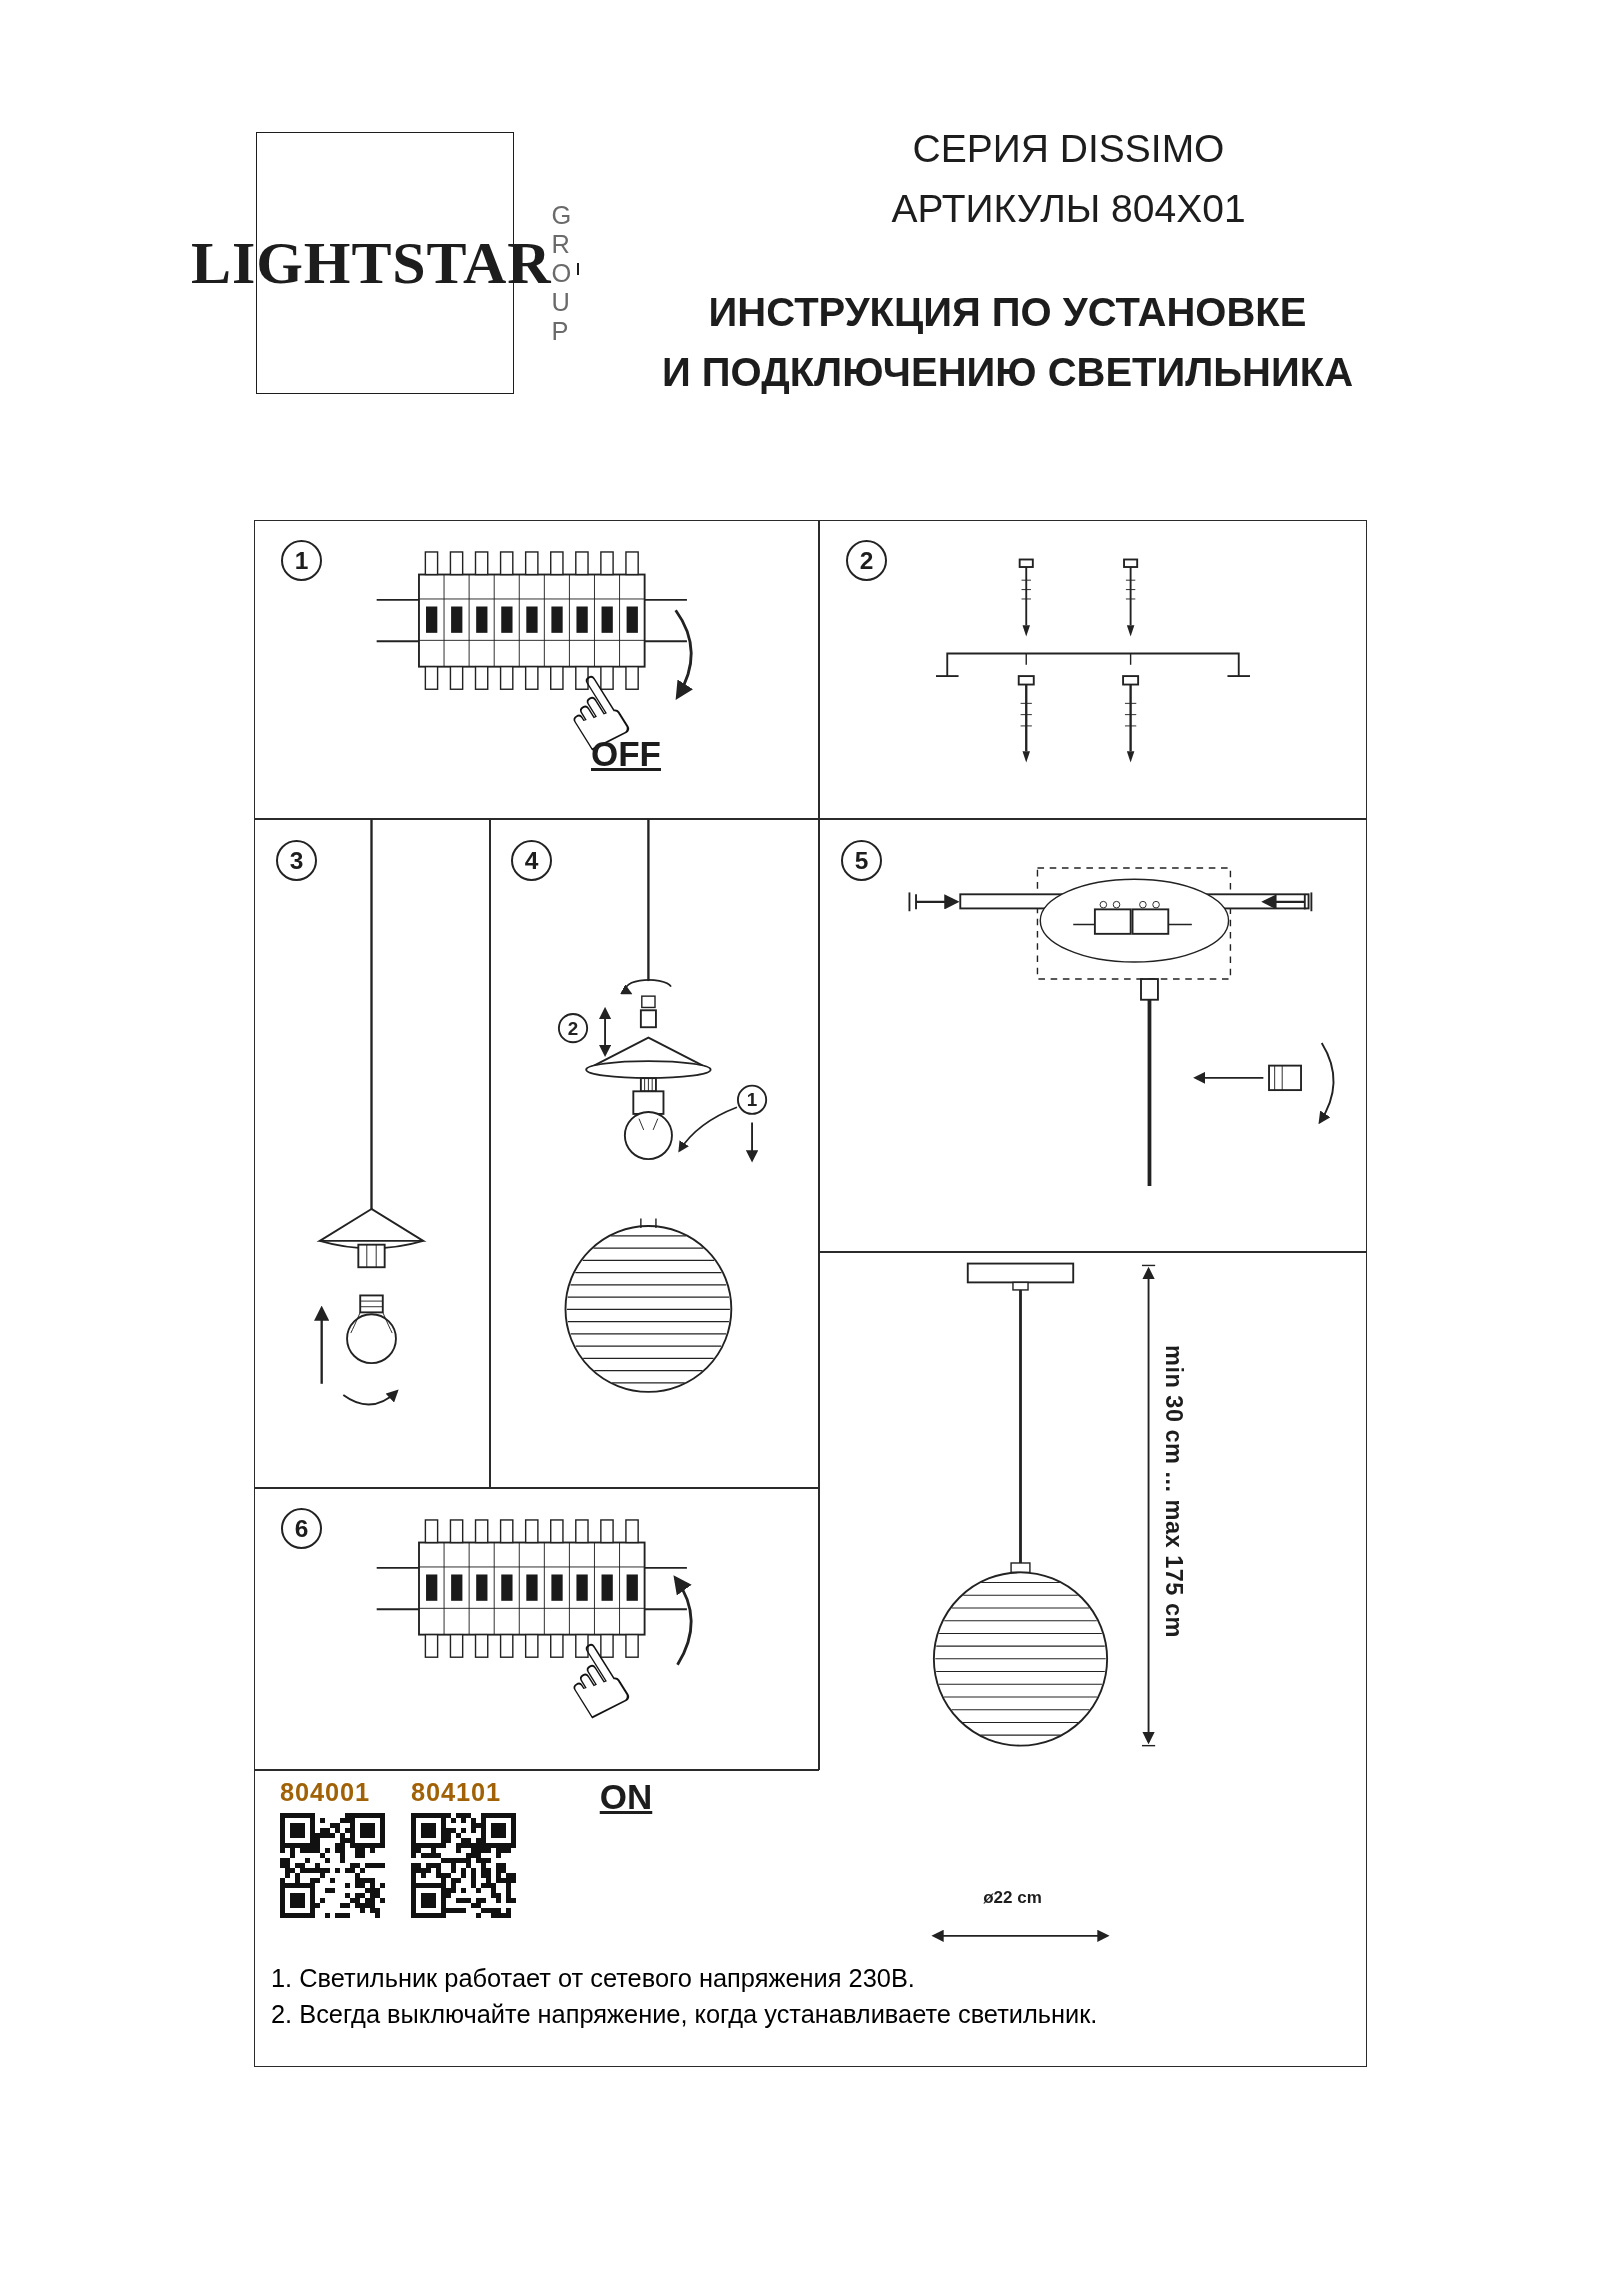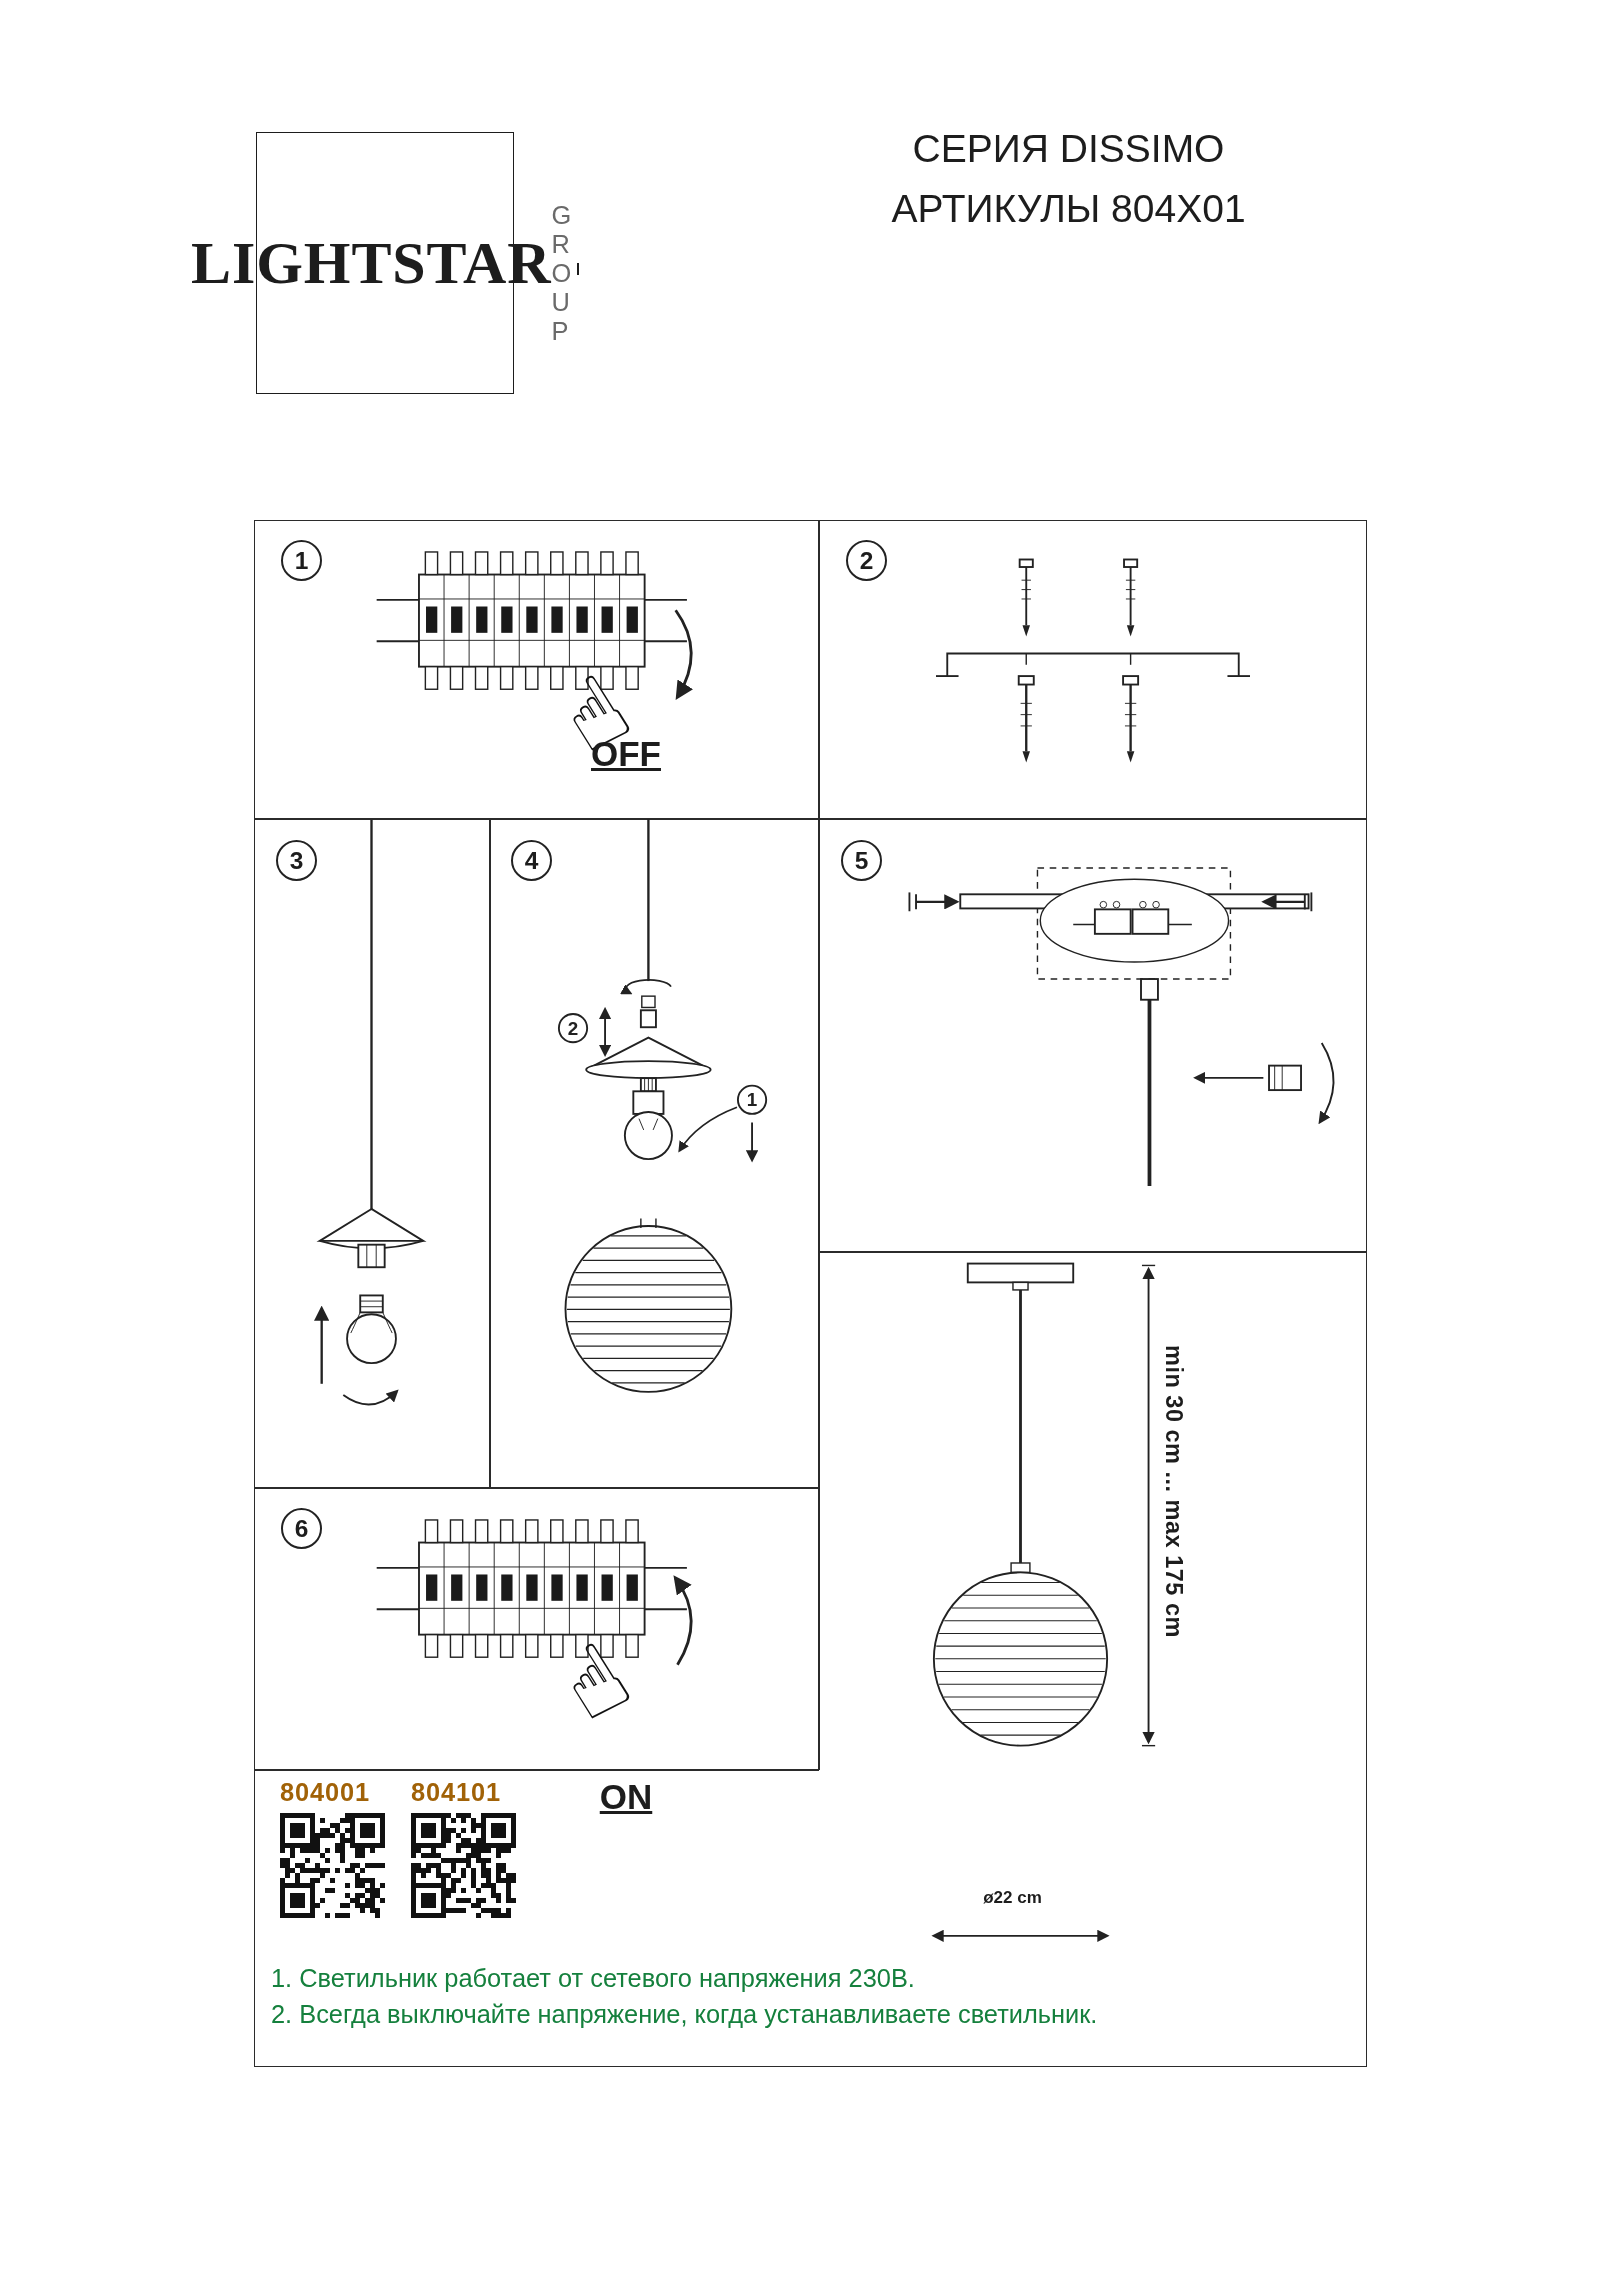--- a/index.html
+++ b/index.html
@@ -24,21 +24,21 @@
   .outer{position:absolute;left:254px;top:520px;width:1113px;height:1547px;
          border:1.9px solid #2b2b2b;box-sizing:border-box;}
   
   .stepnum{position:absolute;width:41px;height:41px;border:2.4px solid #222;border-radius:50%;
            display:flex;align-items:center;justify-content:center;font-size:24.5px;font-weight:bold;
            box-sizing:border-box;background:#fff;}
   .cellsvg{position:absolute;}
   .switch-label{position:absolute;width:122px;text-align:center;font-size:35px;font-weight:bold;text-decoration:underline;}
   .code{position:absolute;font-size:25.4px;font-weight:bold;color:#a16207;letter-spacing:0.9px;}
   .qr{position:absolute;}
-  .footnote{position:absolute;font-size:25.4px;color:#15803d;}
+  .footnote{position:absolute;font-size:25.4px;color:#000000;}
   .dim-v{position:absolute;left:1160px;top:1345px;writing-mode:vertical-rl;
          font-size:23.5px;font-weight:bold;letter-spacing:0.5px;}
   .dim-d{position:absolute;left:942px;top:1888px;width:141px;text-align:center;
          font-size:17px;font-weight:bold;}
   svg text{font-family:"Liberation Sans","DejaVu Sans",sans-serif;}
 </style>
 </head>
 <body>
 
 <div class="page">
@@ -58,20 +58,24 @@
     <div class="flag">
       <span class="fseg" style="background: rgb(0, 130, 63);"></span>
       <span class="fseg fwhite"></span>
       <span class="fseg" style="background: rgb(216, 31, 42);"></span>
     </div>
   </div>
 
   <div class="hdr-top">
     <div>СЕРИЯ DISSIMO</div>
     <div>АРТИКУЛЫ 804X01</div>
+  </div>
+  <div class="hdr-instr">
+    <div>ИНСТРУКЦИЯ ПО УСТАНОВКЕ</div>
+    <div>И ПОДКЛЮЧЕНИЮ СВЕТИЛЬНИКА</div>
   </div>
 
   <div class="outer"></div>
   <div class="gline" style="left:818px;top:520px;width:1.9px;height:1250px"></div>
   <div class="gline" style="left:254px;top:818px;width:1113px;height:1.9px"></div>
   <div class="gline" style="left:489px;top:819px;width:1.9px;height:669px"></div>
   <div class="gline" style="left:819px;top:1251px;width:548px;height:1.9px"></div>
   <div class="gline" style="left:254px;top:1487px;width:565px;height:1.9px"></div>
   <div class="gline" style="left:254px;top:1769px;width:565px;height:1.9px"></div>
 

